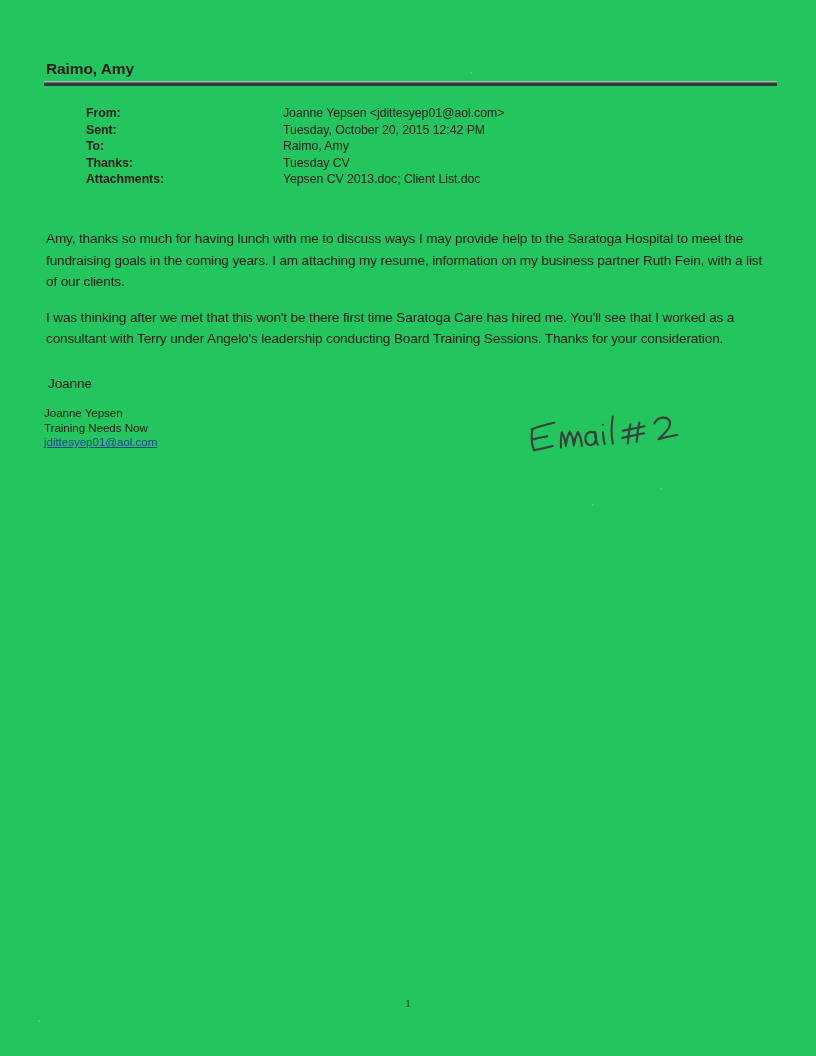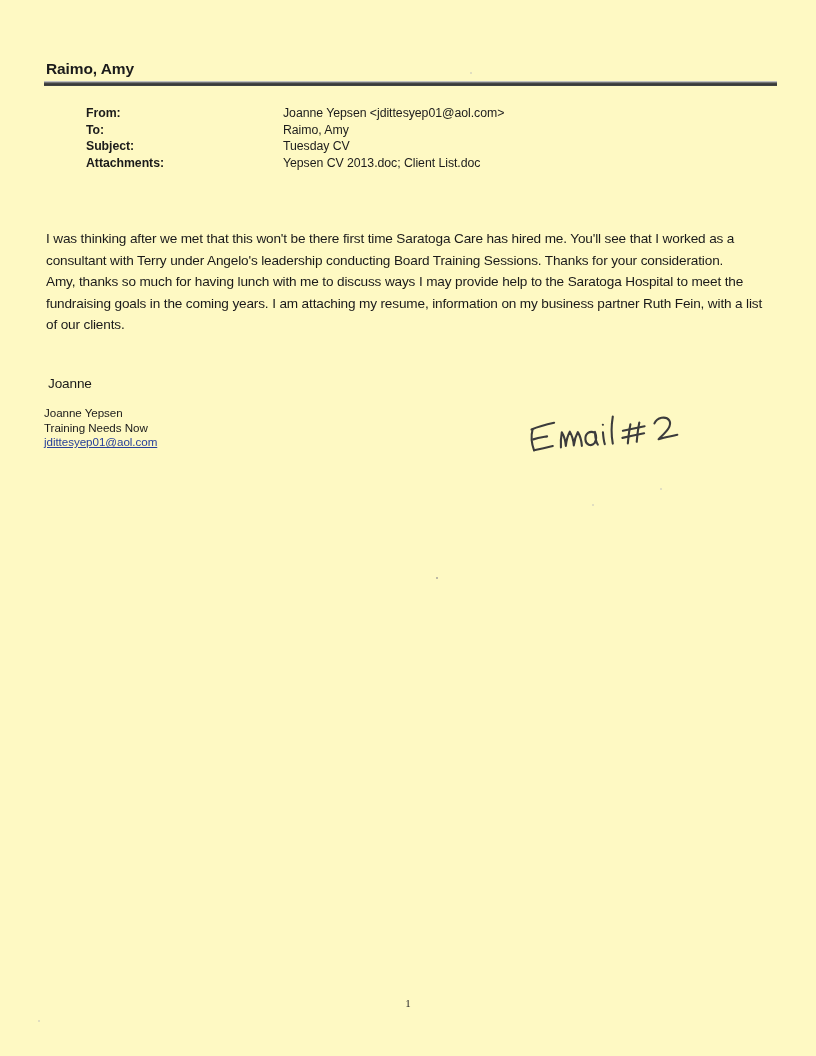--- a/index.html
+++ b/index.html
@@ -7,21 +7,21 @@
     padding: 0;
     background: #ffffff;
   }
   body {
     font-family: "Liberation Sans", sans-serif;
   }
   #page {
     position: relative;
     width: 816px;
     height: 1056px;
-    background: #fef9c3;
+    background: #22c55e;
     overflow: hidden;
   }
 
   
   .doc-title {
     position: absolute;
     left: 46px;
     top: 60px;
     font-size: 15.5px;
     font-weight: bold;
@@ -170,36 +170,40 @@
   <div class="doc-title">Raimo, Amy</div>
 
   <div class="title-rule"></div>
 
   <div class="fields">
     <div class="field-row">
       <span class="field-label">From:</span>
       <span class="field-value">Joanne Yepsen &lt;jdittesyep01@aol.com&gt;</span>
     </div>
     <div class="field-row">
+      <span class="field-label">Sent:</span>
+      <span class="field-value">Tuesday, October 20, 2015 12:42 PM</span>
+    </div>
+    <div class="field-row">
       <span class="field-label">To:</span>
       <span class="field-value">Raimo, Amy</span>
     </div>
     <div class="field-row">
-      <span class="field-label">Subject:</span>
+      <span class="field-label">Thanks:</span>
       <span class="field-value">Tuesday CV</span>
     </div>
     <div class="field-row">
       <span class="field-label">Attachments:</span>
       <span class="field-value">Yepsen CV 2013.doc; Client List.doc</span>
     </div>
   </div>
 
   <div class="body-block">
+    <p class="para">Amy, thanks so much for having lunch with me to discuss ways I may provide help to the Saratoga Hospital to meet the fundraising goals in the coming years.  I am attaching my resume, information on my business partner Ruth Fein, with a list of our clients.</p>
     <p class="para para-last">I was thinking after we met that this won't be there first time Saratoga Care has hired me.  You'll see that I worked as a consultant with Terry under Angelo's leadership conducting Board Training Sessions.  Thanks for your consideration.</p>
-    <p class="para">Amy, thanks so much for having lunch with me to discuss ways I may provide help to the Saratoga Hospital to meet the fundraising goals in the coming years.  I am attaching my resume, information on my business partner Ruth Fein, with a list of our clients.</p>
   </div>
 
   <div class="signoff">Joanne</div>
 
   <div class="signature">
     <div class="sig-line">Joanne Yepsen</div>
     <div class="sig-line">Training Needs Now</div>
     <div class="sig-line">
       <span class="sig-email">jdittesyep01@aol.com</span>
     </div>

